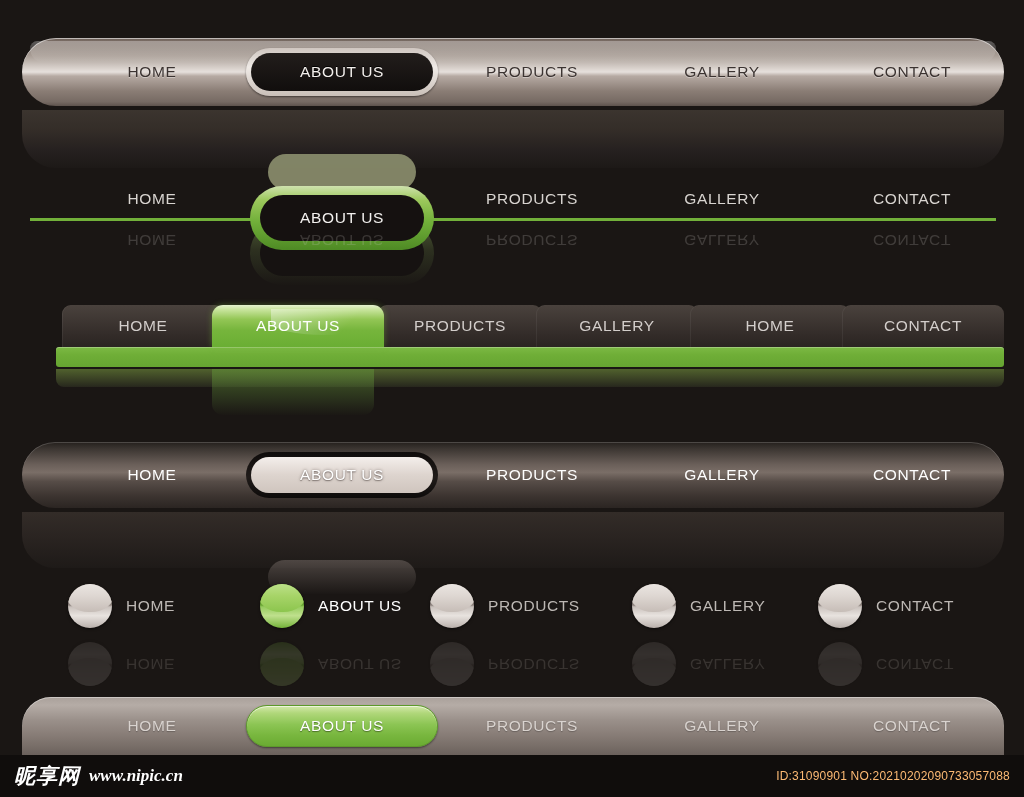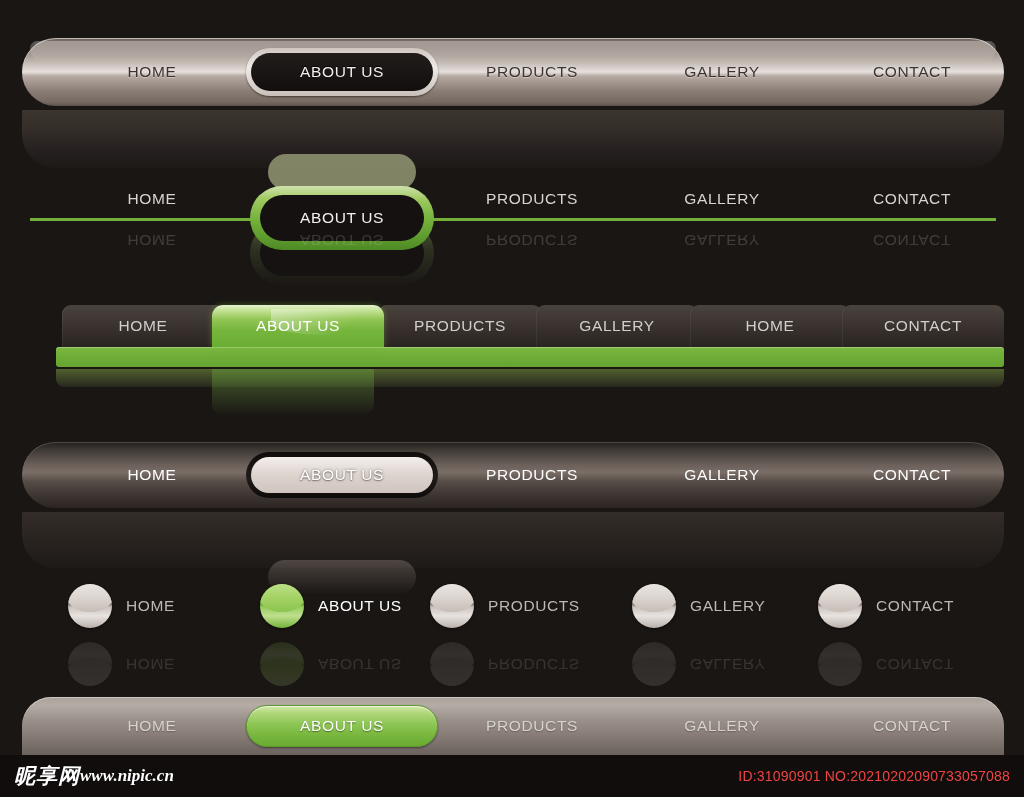--- a/index.html
+++ b/index.html
@@ -281,31 +281,31 @@
   }
 
   
   .footer {
     position: absolute; left: 0; bottom: 0; width: 1024px; height: 42px;
     background: #100d0c;
     display: flex; align-items: center; justify-content: space-between;
     padding: 0 14px;
     z-index: 20;
   }
-  .wm-left { display: flex; align-items: center; }
+  .wm-left { display: flex; align-items: center; gap: 9px; }
   .wm-cn {
     font-family: "DejaVu Sans", sans-serif;
     font-size: 21px; font-weight: bold; color: #ffffff;
     letter-spacing: 1px; font-style: italic;
   }
   .wm-url {
     font-size: 17px; font-weight: bold; font-style: italic; color: #ffffff;
     font-family: "Liberation Serif", serif;
   }
-  .wm-id { font-size: 14px; color: #ef4444; letter-spacing: .2px; }
+  .wm-id { font-size: 12px; color: #fdba74; letter-spacing: .2px; }
 </style>
 </head>
 <body>
 
 <div class="stage">
 
   <div class="nav1-wrap">
     <div class="nav1-refl"></div>
     <div class="nav1-refl-pill"></div>
     <div class="nav1-bar"></div>

